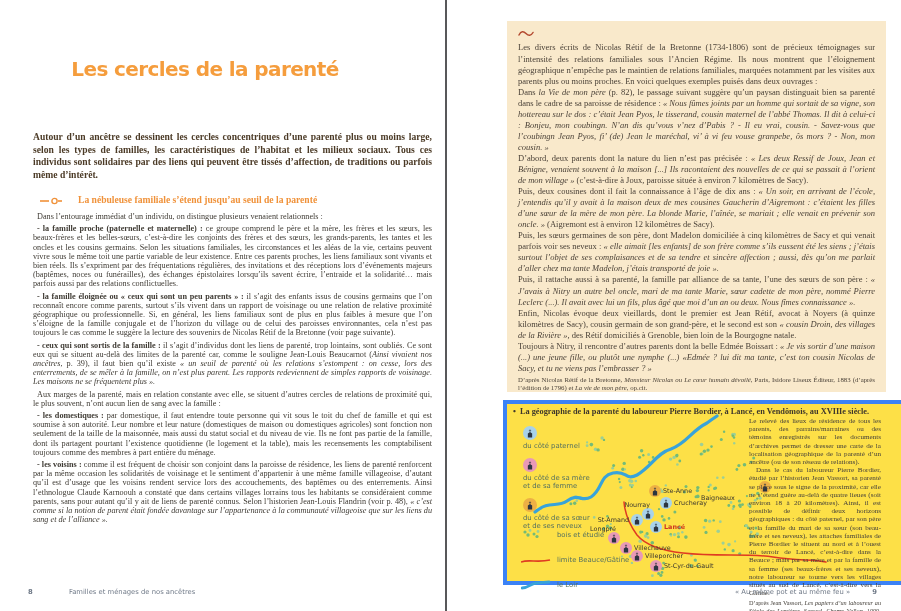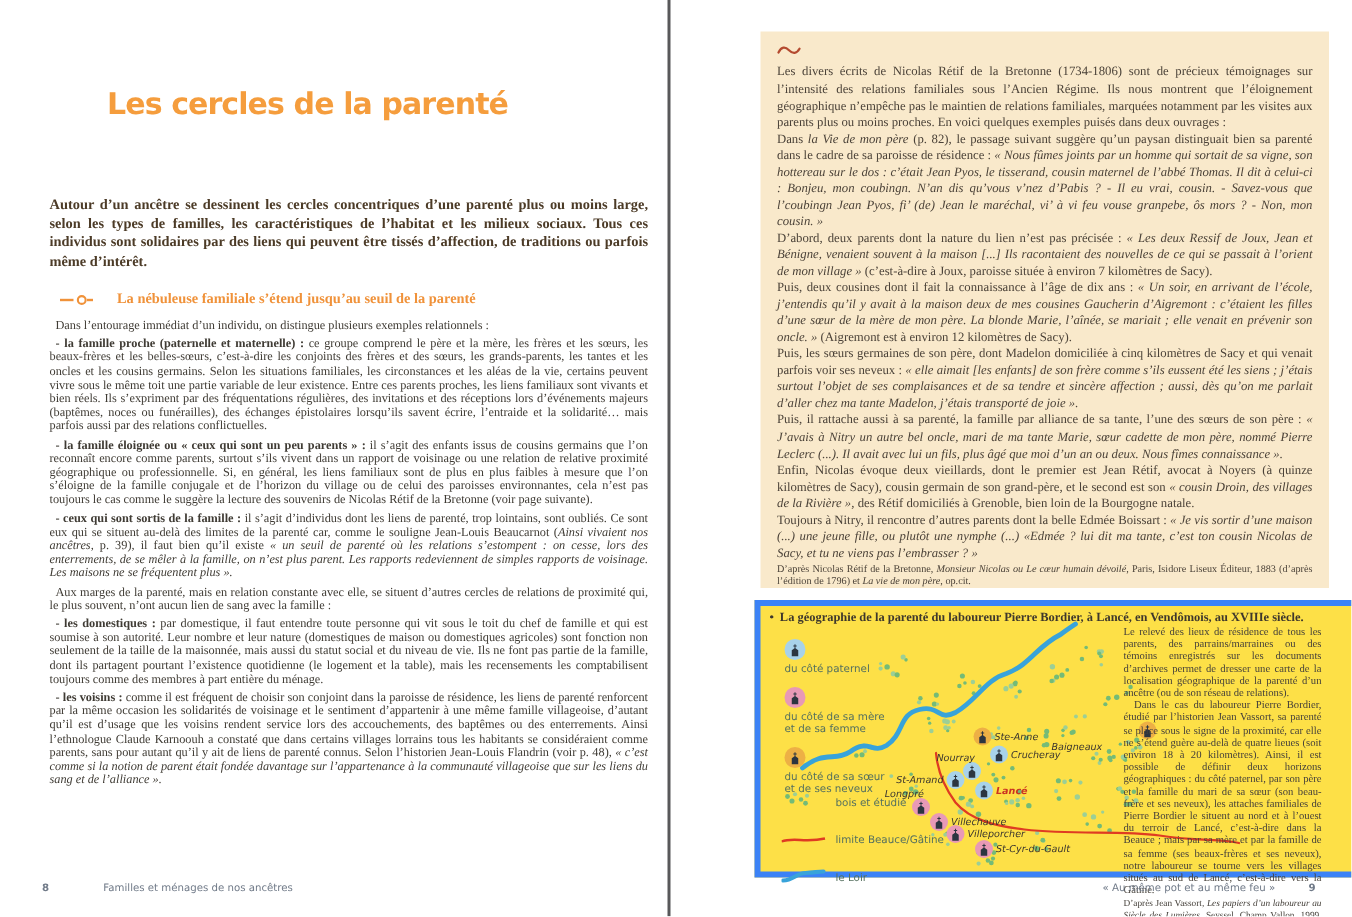--- a/index.html
+++ b/index.html
@@ -60,21 +60,21 @@
   .legend2 .li { display:flex; align-items:center; margin-bottom:7px; }
   .legend2 .ic { width:30px; margin-right:6px; text-align:left; }
   .legend2 .lab { font-family:"DejaVu Sans", sans-serif; font-size:6.9px; color:#55705f; }
 
   .map-canvas { position:absolute; left:0; top:0; width:379px; height:185px; }
   .map-decor { position:absolute; left:0; top:0; }
   .town { position:absolute; width:12px; height:12px; }
   .town .dot { width:12px; height:12px; border-radius:50%; display:flex;
                align-items:center; justify-content:center; }
   .town .tlab { position:absolute; white-space:nowrap; font-family:"DejaVu Sans", sans-serif;
-                font-size:6.4px; color:#3a352e;font-style:italic; }
+                font-size:6.4px; color:#3a352e; }
   .town .tlab.accent { color:#cc3322; font-weight:bold; }
   .lab-right { left:14px; top:2px; }
   .lab-left  { right:14px; top:2px; }
   .lab-below { top:13px; left:-10px; }
   .lab-above-left { bottom:11px; right:4px; }
 
   .map-rcol { position:absolute; left:242px; top:13px; width:132px;
               font-size:7.1px; line-height:8.2px; text-align:justify; color:#45403a; }
   .map-rcol p.para2 { text-indent:7px; }
   .map-rcol p.srcm { font-size:6.2px; line-height:7.4px; margin-top:2px; }
@@ -88,21 +88,21 @@
     <div class="lp-title">Les cercles de la parenté</div>
     <div class="lp-intro">Autour d’un ancêtre se dessinent les cercles concentriques d’une parenté plus ou moins large, selon les types de familles, les caractéristiques de l’habitat et les milieux sociaux. Tous ces individus sont solidaires par des liens qui peuvent être tissés d’affection, de traditions ou parfois même d’intérêt.</div>
     <div class="lp-sect">
       <svg class="orn" width="22" height="8" viewBox="0 0 22 8">
         <line x1="0" y1="4" x2="9" y2="4" stroke="#f0923a" stroke-width="1.6"></line>
         <circle cx="14.5" cy="4" r="2.6" fill="none" stroke="#f0923a" stroke-width="1.4"></circle>
         <line x1="18" y1="4" x2="22" y2="4" stroke="#f0923a" stroke-width="1.6"></line>
       </svg><span>La nébuleuse familiale s’étend jusqu’au seuil de la parenté</span>
     </div>
     <div class="lp-body">
-      <p class="para"><span class="seg-n">Dans l’entourage immédiat d’un individu, on distingue plusieurs exemples relationnels :</span></p>
+      <p class="para"><span class="seg-n">Dans l’entourage immédiat d’un individu, on distingue plusieurs venaient relationnels :</span></p>
       <p class="para"><span class="seg-b">- la famille proche (paternelle et maternelle) : </span><span class="seg-n">ce groupe comprend le père et la mère, les frères et les sœurs, les beaux-frères et les belles-sœurs, c’est-à-dire les conjoints des frères et des sœurs, les grands-parents, les tantes et les oncles et les cousins germains. Selon les situations familiales, les circonstances et les aléas de la vie, certains peuvent vivre sous le même toit une partie variable de leur existence. Entre ces parents proches, les liens familiaux sont vivants et bien réels. Ils s’expriment par des fréquentations régulières, des invitations et des réceptions lors d’événements majeurs (baptêmes, noces ou funérailles), des échanges épistolaires lorsqu’ils savent écrire, l’entraide et la solidarité… mais parfois aussi par des relations conflictuelles.</span></p>
       <p class="para"><span class="seg-b">- la famille éloignée ou « ceux qui sont un peu parents » : </span><span class="seg-n">il s’agit des enfants issus de cousins germains que l’on reconnaît encore comme parents, surtout s’ils vivent dans un rapport de voisinage ou une relation de relative proximité géographique ou professionnelle. Si, en général, les liens familiaux sont de plus en plus faibles à mesure que l’on s’éloigne de la famille conjugale et de l’horizon du village ou de celui des paroisses environnantes, cela n’est pas toujours le cas comme le suggère la lecture des souvenirs de Nicolas Rétif de la Bretonne (voir page suivante).</span></p>
       <p class="para"><span class="seg-b">- ceux qui sont sortis de la famille : </span><span class="seg-n">il s’agit d’individus dont les liens de parenté, trop lointains, sont oubliés. Ce sont eux qui se situent au-delà des limites de la parenté car, comme le souligne Jean-Louis Beaucarnot (</span><span class="seg-i">Ainsi vivaient nos ancêtres</span><span class="seg-n">, p. 39), il faut bien qu’il existe </span><span class="seg-i">« un seuil de parenté où les relations s’estompent : on cesse, lors des enterrements, de se mêler à la famille, on n’est plus parent. Les rapports redeviennent de simples rapports de voisinage. Les maisons ne se fréquentent plus ».</span></p>
       <p class="para"><span class="seg-n">Aux marges de la parenté, mais en relation constante avec elle, se situent d’autres cercles de relations de proximité qui, le plus souvent, n’ont aucun lien de sang avec la famille :</span></p>
       <p class="para"><span class="seg-b">- les domestiques : </span><span class="seg-n">par domestique, il faut entendre toute personne qui vit sous le toit du chef de famille et qui est soumise à son autorité. Leur nombre et leur nature (domestiques de maison ou domestiques agricoles) sont fonction non seulement de la taille de la maisonnée, mais aussi du statut social et du niveau de vie. Ils ne font pas partie de la famille, dont ils partagent pourtant l’existence quotidienne (le logement et la table), mais les recensements les comptabilisent toujours comme des membres à part entière du ménage.</span></p>
       <p class="para"><span class="seg-b">- les voisins : </span><span class="seg-n">comme il est fréquent de choisir son conjoint dans la paroisse de résidence, les liens de parenté renforcent par la même occasion les solidarités de voisinage et le sentiment d’appartenir à une même famille villageoise, d’autant qu’il est d’usage que les voisins rendent service lors des accouchements, des baptêmes ou des enterrements. Ainsi l’ethnologue Claude Karnoouh a constaté que dans certains villages lorrains tous les habitants se considéraient comme parents, sans pour autant qu’il y ait de liens de parenté connus. Selon l’historien Jean-Louis Flandrin (voir p. 48), </span><span class="seg-i">« c’est comme si la notion de parent était fondée davantage sur l’appartenance à la communauté villageoise que sur les liens du sang et de l’alliance ».</span></p>
     </div>
     <div class="footer footer-left">
       <span class="pnum">8</span>
       <span class="ftext">Familles et ménages de nos ancêtres</span>

